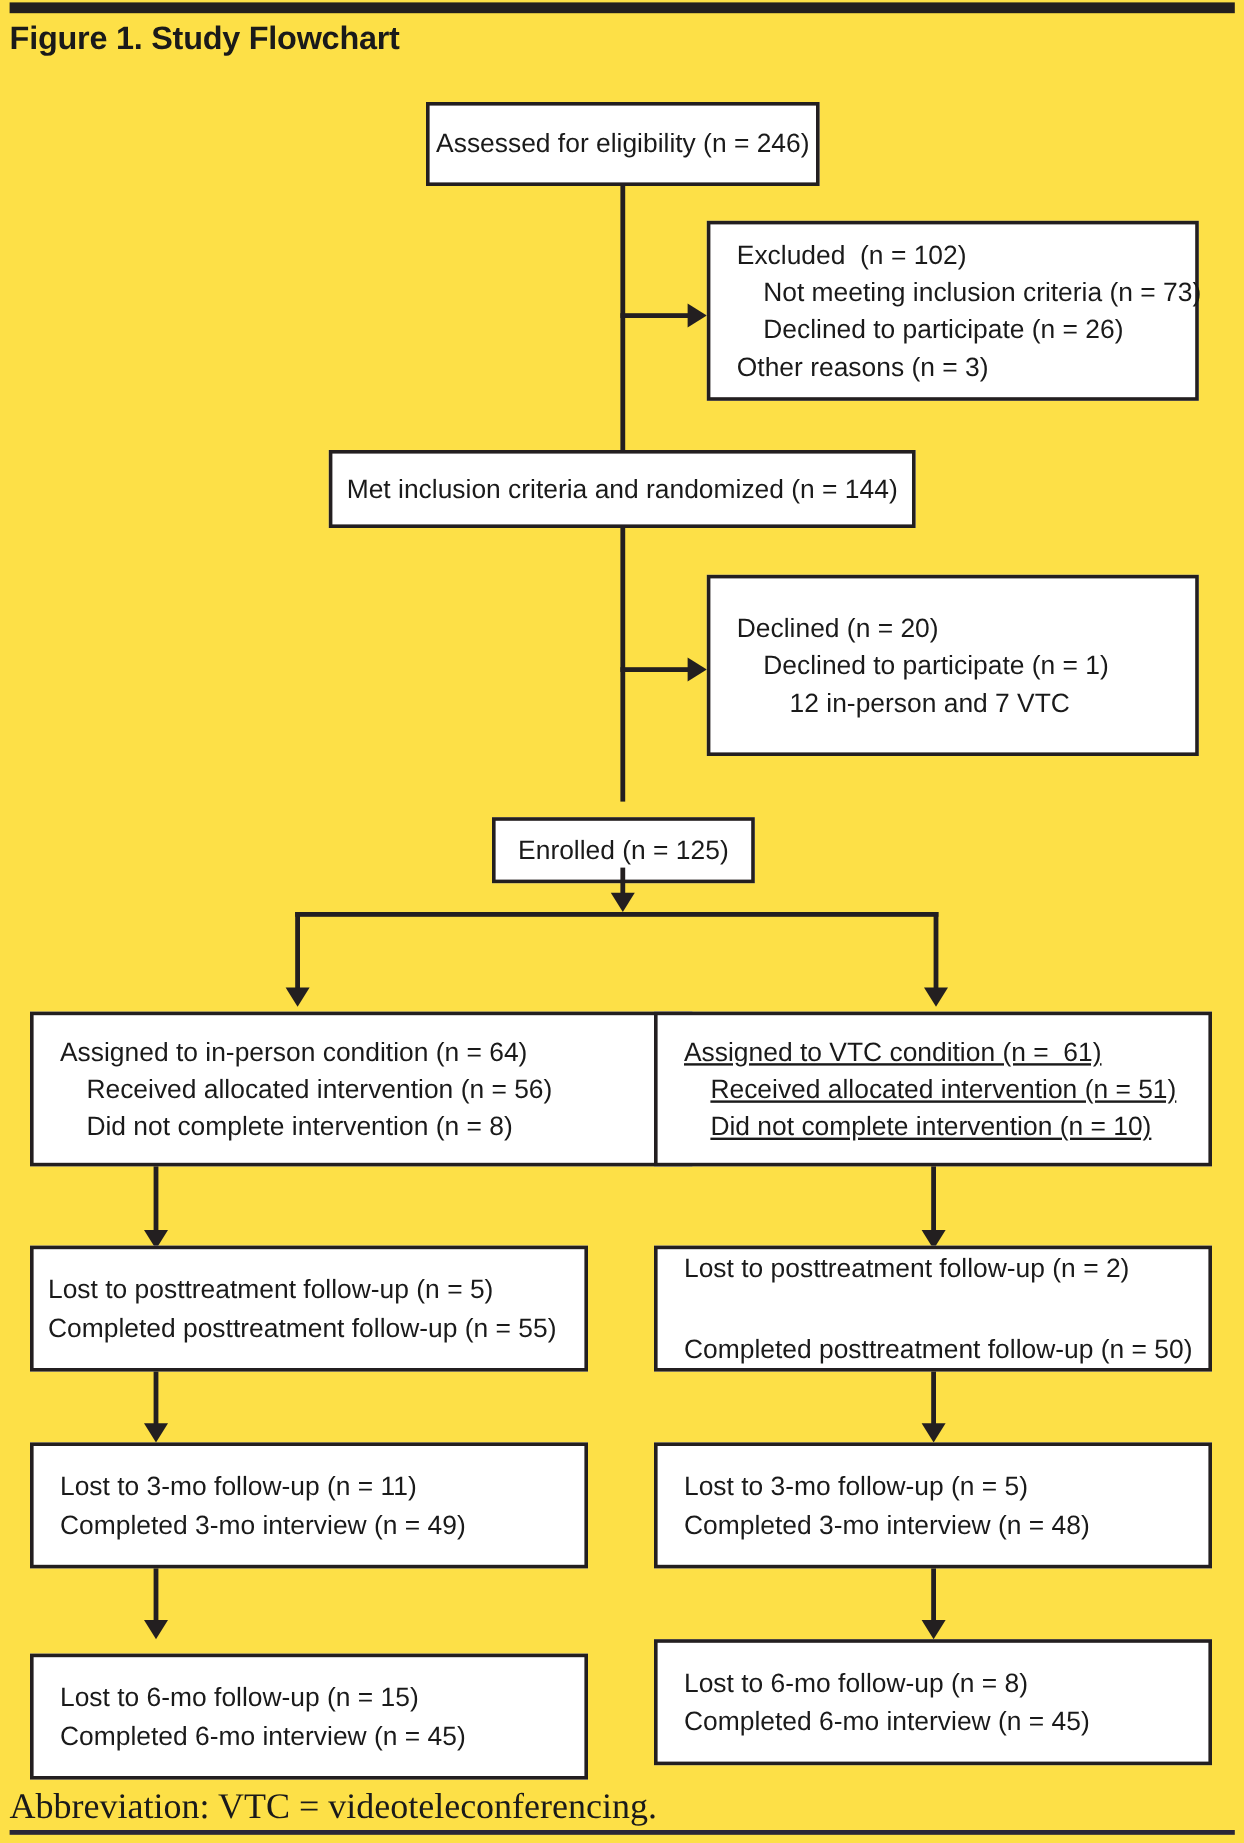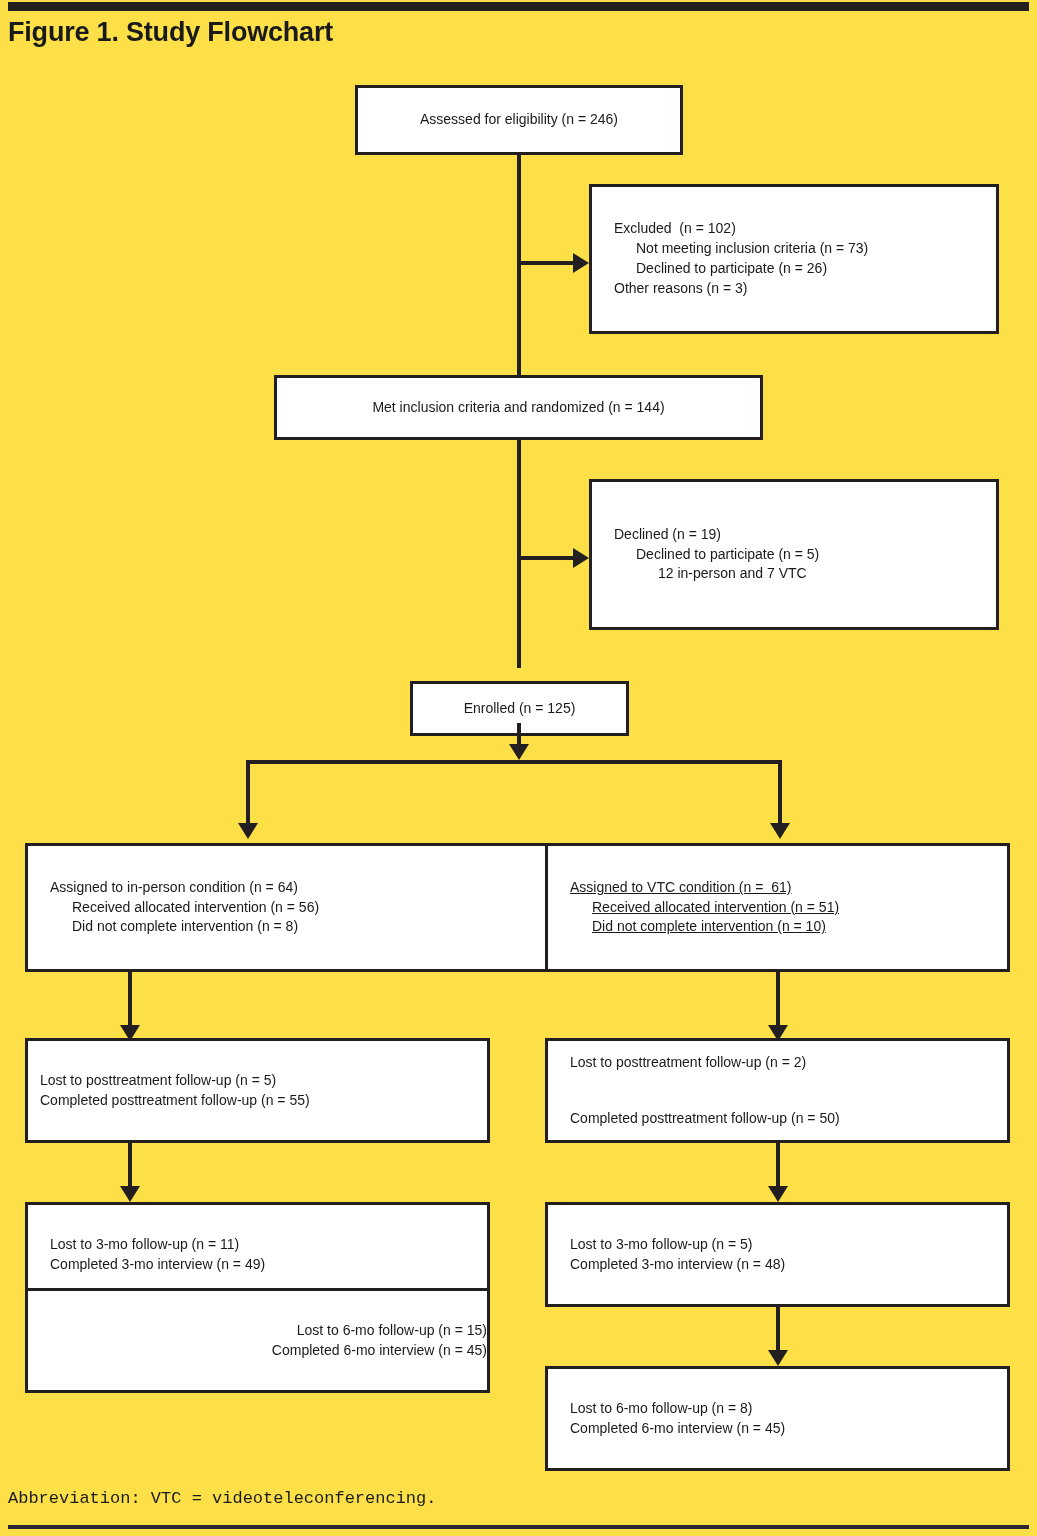--- a/index.html
+++ b/index.html
@@ -43,35 +43,35 @@
     top: 17px;
     font-size: 27px;
     font-weight: bold;
     letter-spacing: -0.2px;
     white-space: nowrap;
   }
   .fig-footnote {
     position: absolute;
     left: 8px;
     top: 1489px;
-    font-family: Liberation Mono, monospace;
-    font-size: 17px;
+    font-family: Liberation Serif, serif;
+    font-size: 30px;
     white-space: nowrap;
   }
 
   
   .node {
     position: absolute;
     box-sizing: border-box;
     border: 3px solid #231f20;
     background: #ffffff;
     display: flex;
     flex-direction: column;
     justify-content: center;
-    font-size: 14px;
+    font-size: 22px;
     line-height: 1.42;
     color: #1a1a1a;
   }
   .node.center-txt {
     align-items: center;
   }
   .node .ln {
     white-space: pre;
   }
   .node.padded-lines {
@@ -133,22 +133,22 @@
   <div class="node center-txt" style="left:274px; top:375px; width:489px; height:65px;">
     <div class="ln">Met inclusion criteria and randomized (n = 144)</div>
   </div>
 
   <div class="vline" style="left:517px; top:440px; height:228px;"></div>
 
   <div class="hline" style="left:517px; top:556px; width:58px;"></div>
   <div class="arrow-right" style="left:573px; top:548px;"></div>
 
   <div class="node padded-lines" style="left:589px; top:479px; width:410px; height:151px;">
-    <div class="ln">Declined (n = 19)</div>
-    <div class="ln indent1">Declined to participate (n = 5)</div>
+    <div class="ln">Declined (n = 20)</div>
+    <div class="ln indent1">Declined to participate (n = 1)</div>
     <div class="ln indent2">12 in-person and 7 VTC</div>
   </div>
 
   <div class="node center-txt" style="left:410px; top:668px; width:219px; height:55px;margin-top:13px;">
     <div class="ln">Enrolled (n = 125)</div>
   </div>
 
   <div class="vline" style="left:517px; top:723px; height:24px;"></div>
   <div class="arrow-down" style="left:509px; top:744px;"></div>
 
@@ -203,21 +203,21 @@
     <div class="ln">Lost to 3-mo follow-up (n = 5)</div>
     <div class="ln">Completed 3-mo interview (n = 48)</div>
   </div>
 
   <div class="vline" style="left:128px; top:1307px; height:46px;"></div>
   <div class="arrow-down" style="left:120px; top:1350px;"></div>
 
   <div class="vline" style="left:776px; top:1307px; height:46px;"></div>
   <div class="arrow-down" style="left:768px; top:1350px;"></div>
 
-  <div class="node padded-lines" style="left:25px; top:1288px; width:465px; height:105px;align-items:flex-end;">
+  <div class="node padded-lines" style="left:25px; top:1378px; width:465px; height:105px;">
     <div class="ln">Lost to 6-mo follow-up (n = 15)</div>
     <div class="ln">Completed 6-mo interview (n = 45)</div>
   </div>
 
   <div class="node padded-lines" style="left:545px; top:1366px; width:465px; height:105px;">
     <div class="ln">Lost to 6-mo follow-up (n = 8)</div>
     <div class="ln">Completed 6-mo interview (n = 45)</div>
   </div>
 
   <div class="fig-footnote">Abbreviation: VTC = videoteleconferencing.</div>

